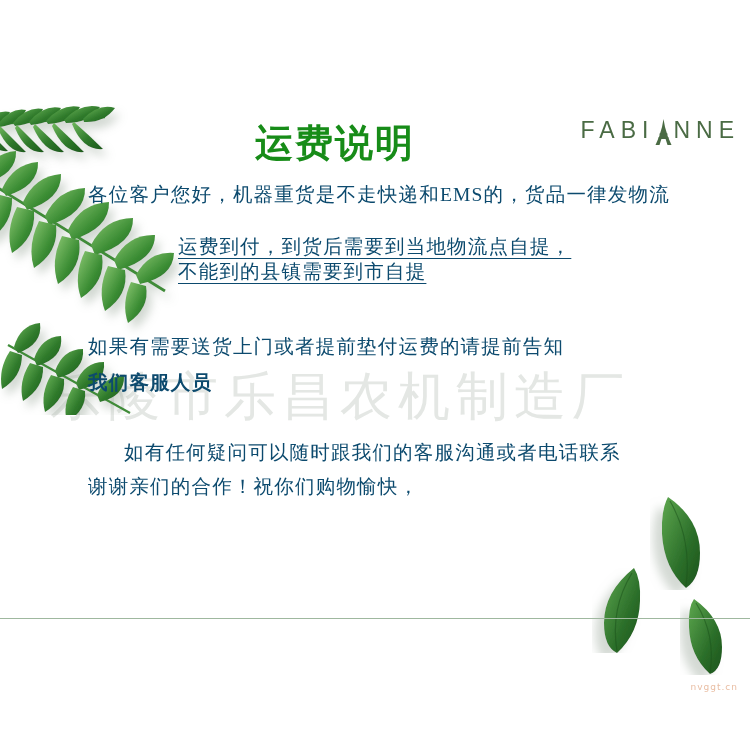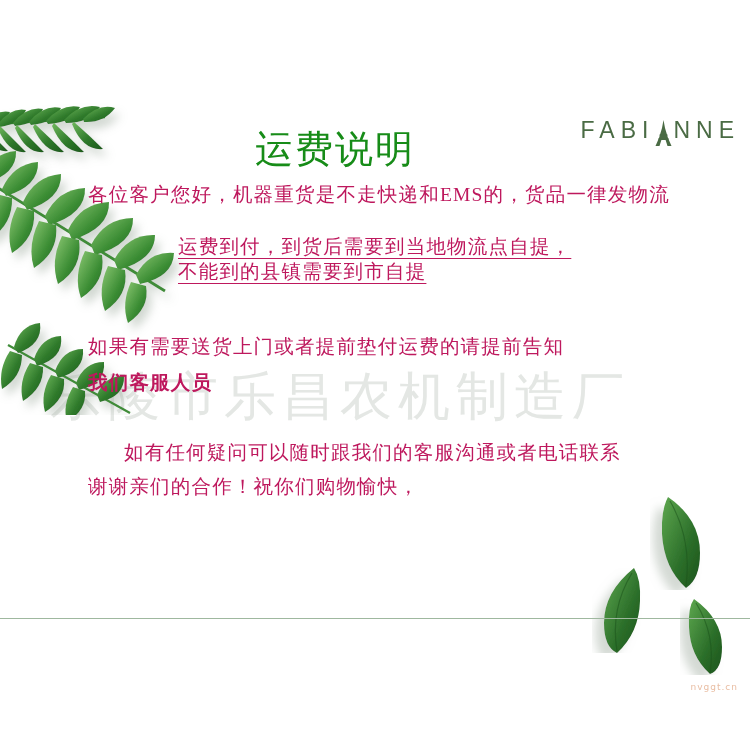--- a/index.html
+++ b/index.html
@@ -72,45 +72,45 @@
 
   
   .content {
     position: absolute;
     inset: 0;
     z-index: 3;
   }
   .title {
     position: absolute;
     left: 255px;
-    top: 124px;
+    top: 118px;
     font-size: 38px;
-    font-weight: normal;
+    font-weight: bold;
     color: #178c18;
     font-family: "DejaVu Sans", sans-serif;
     letter-spacing: 2px;
     white-space: nowrap;
   }
   .brand {
     position: absolute;
     right: 10px;
     top: 117px;
     display: flex;
-    align-items: flex-end;
+    align-items: flex-start;
     font-family: "Liberation Sans", sans-serif;
     font-size: 23px;
     letter-spacing: 6px;
     color: #4a6b44;
     white-space: nowrap;
   }
   .brand .tower { display: inline-block; width: 19px; height: 26px; position: relative; top: 2px; }
 
   .para {
     position: absolute;
-    color: #be185d;
+    color: #0c4a6e;
     font-size: 19.5px;
     line-height: 34px;
     letter-spacing: 1.2px;
     white-space: nowrap;
   }
   .p-line1  { left: 88px; top: 178px; }
   .p-under1 { left: 178px; top: 230px; text-decoration: underline; text-underline-offset: 5px; }
   .p-under2 { left: 178px; top: 255px; text-decoration: underline; text-underline-offset: 5px; }
   .p-line4  { left: 88px; top: 330px; }
   .p-line5  { left: 88px; top: 366px; font-weight: bold; }

